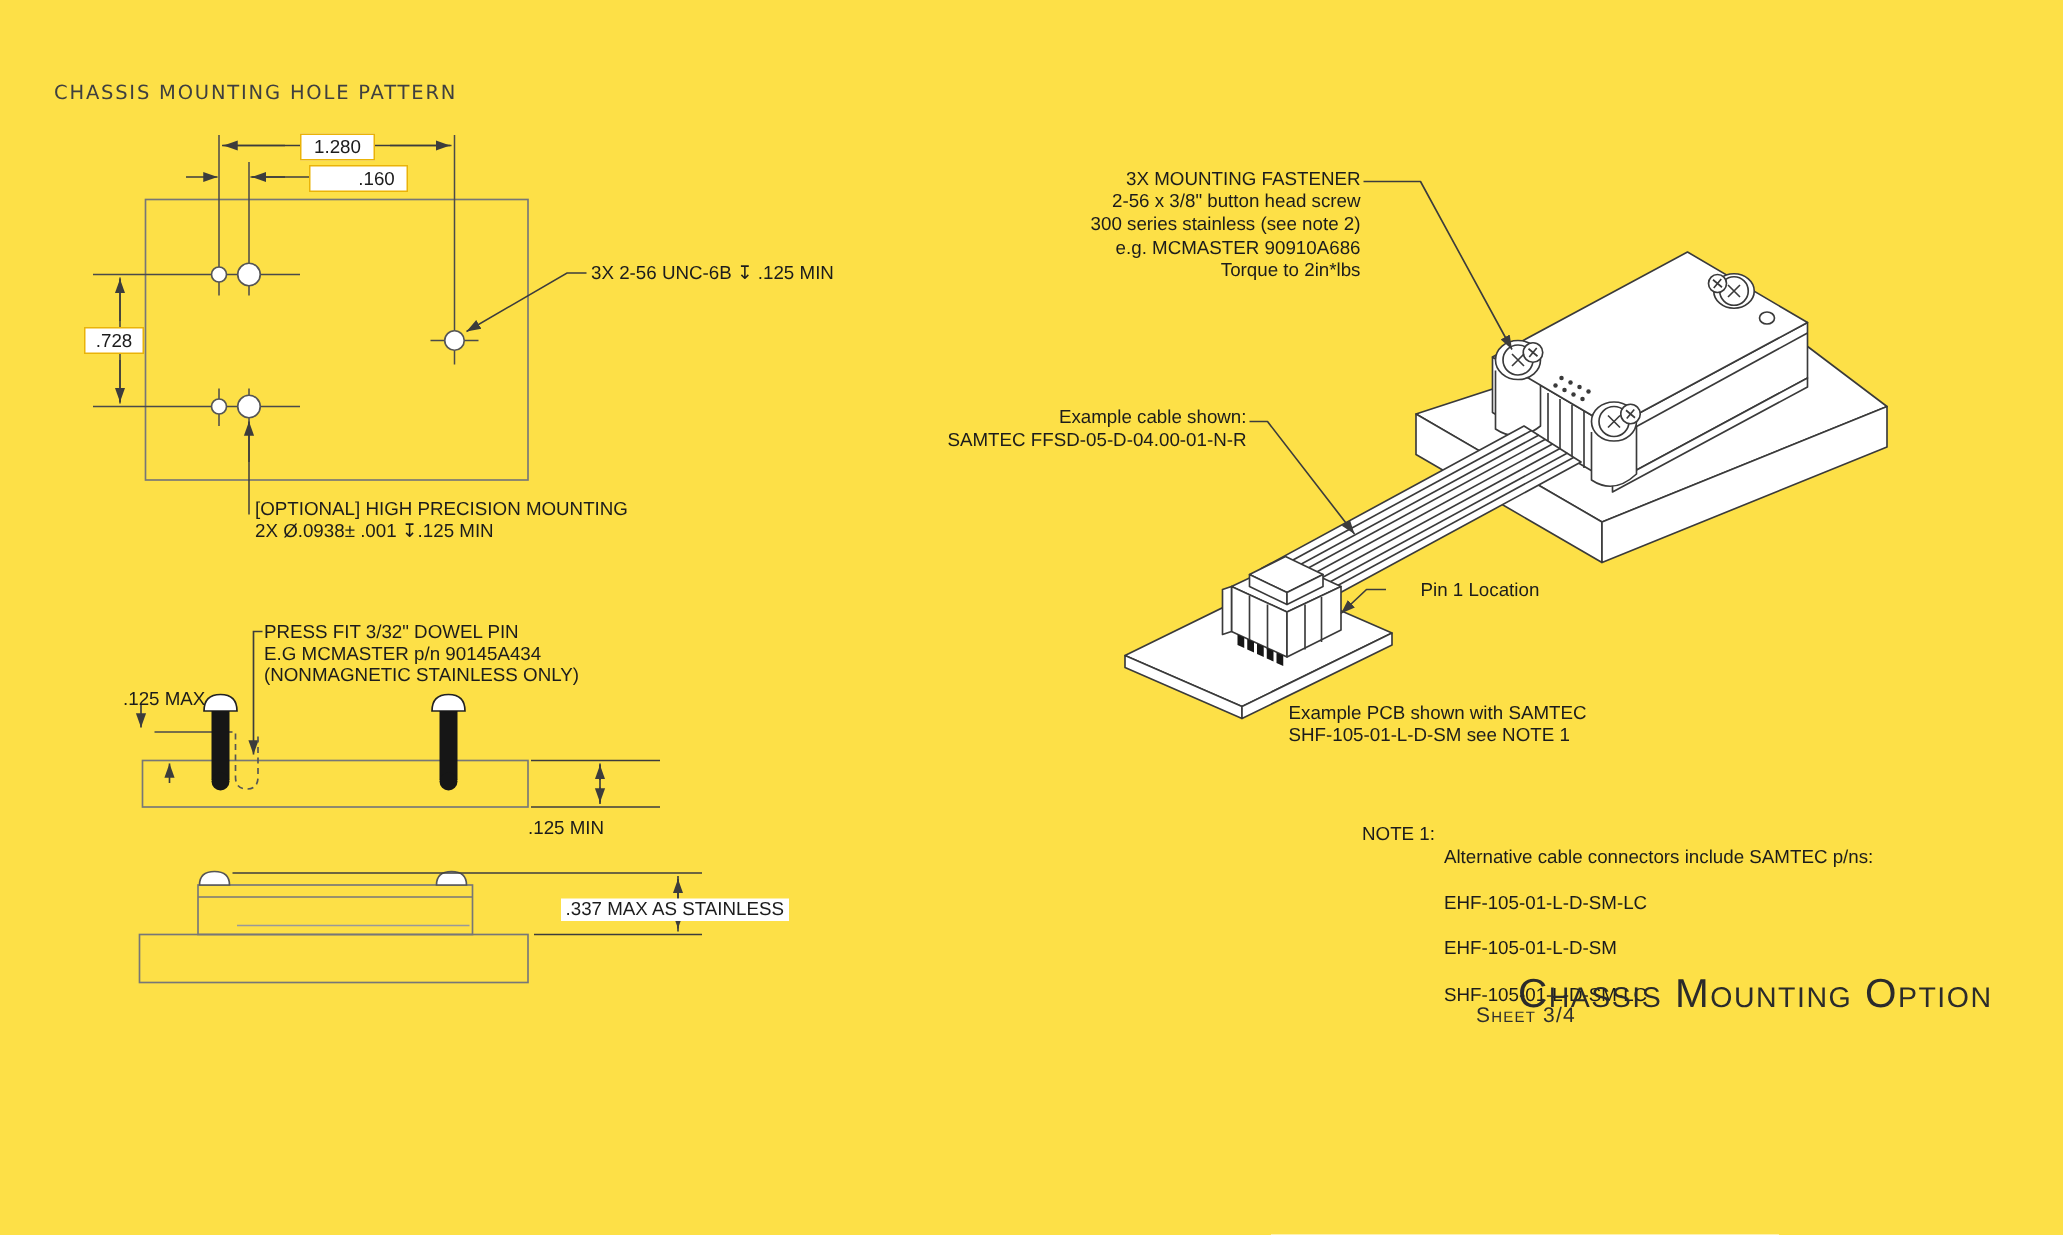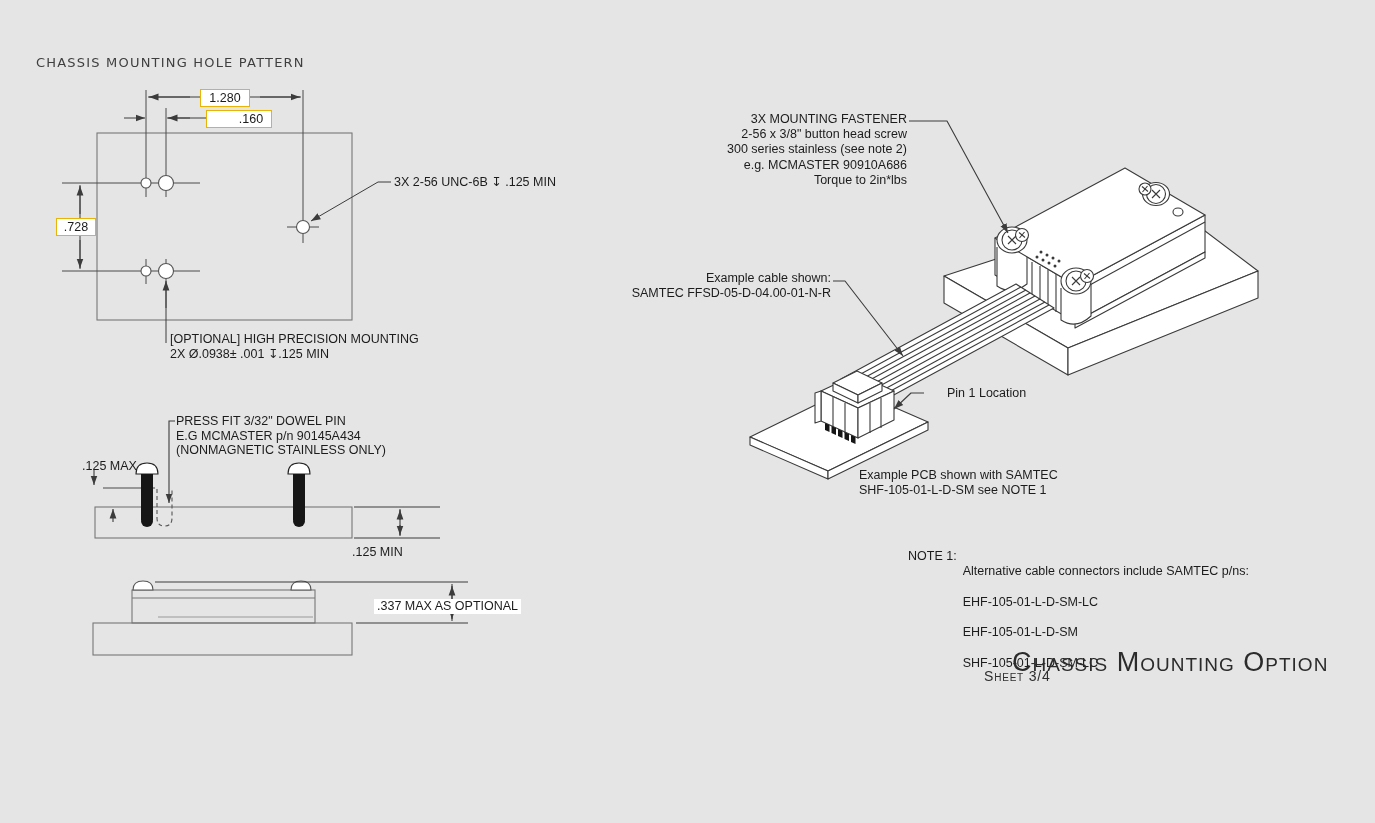--- a/index.html
+++ b/index.html
@@ -1,16 +1,16 @@
 <!DOCTYPE html>
 <html><head>
 <meta charset="utf-8">
 <style>
   html,body{margin:0;padding:0;background:#ffffff;}
-  #canvas{position:relative;width:1375px;height:823px;background:#e5e5e5;overflow:hidden;
+  #canvas{position:relative;width:1375px;height:823px;background:#fde047;overflow:hidden;
           font-family:"Liberation Sans","DejaVu Sans",sans-serif;color:#1c1c1c;}
   #linework{position:absolute;left:0;top:0;z-index:1;}
   .txt{position:absolute;z-index:2;font-size:12.5px;line-height:15.2px;white-space:pre-line;}
   .cadtitle{font-family:"DejaVu Sans","Liberation Sans",sans-serif;color:#3f3f3f;
             font-size:13px;letter-spacing:1.2px;}
   .dimbox{position:absolute;z-index:3;border:1px solid #eab308;background:#fff;
           font-size:12.5px;text-align:center;line-height:16px;height:16px;}
   .right{text-align:right;}
   .note1{display:flex;gap:6px;}
   .note1 .parts div{line-height:15.6px;}
@@ -233,21 +233,21 @@
 <div class="txt" style="left:170px;top:332px;line-height:15px;">[OPTIONAL] HIGH PRECISION MOUNTING
 2X Ø.0938± .001 ↧.125 MIN</div>
 
 <div class="txt" style="left:176px;top:414px;line-height:14.5px;">PRESS FIT 3/32" DOWEL PIN
 E.G MCMASTER p/n 90145A434
 (NONMAGNETIC STAINLESS ONLY)</div>
 
 <div class="txt" style="left:82px;top:459px;">.125 MAX</div>
 <div class="txt" style="left:352px;top:545px;">.125 MIN</div>
 
-<div class="txt whitebg" style="left:374px;top:599px;">.337 MAX AS OPTIONAL</div>
+<div class="txt whitebg" style="left:374px;top:599px;">.337 MAX AS STAINLESS</div>
 
 <div class="txt right" style="right:468px;top:112px;">3X MOUNTING FASTENER
 2-56 x 3/8" button head screw
 300 series stainless (see note 2)
 e.g. MCMASTER 90910A686
 Torque to 2in*lbs</div>
 
 <div class="txt right" style="right:544px;top:271px;">Example cable shown:
 SAMTEC FFSD-05-D-04.00-01-N-R</div>
 

